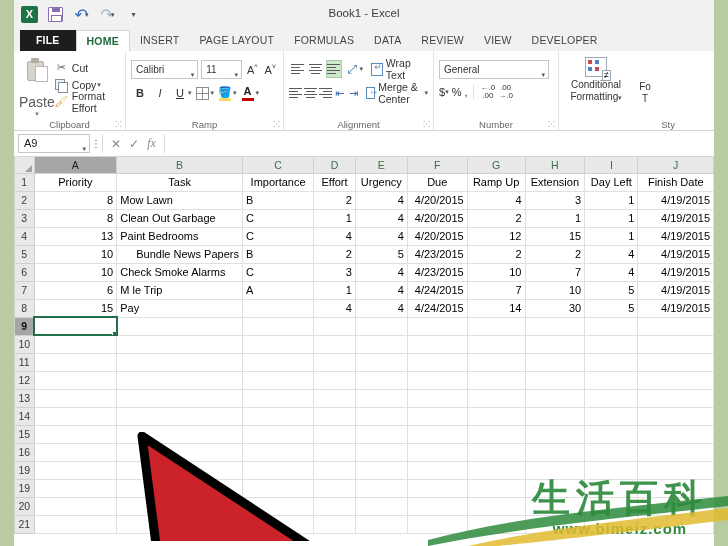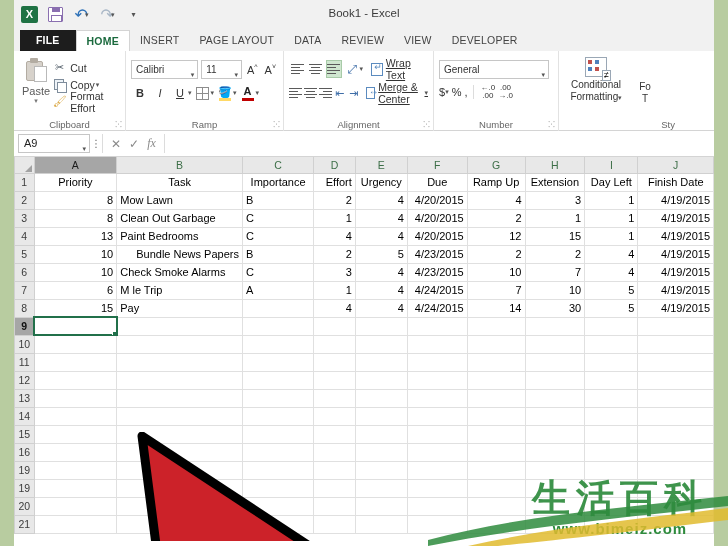--- a/index.html
+++ b/index.html
@@ -64,21 +64,21 @@
   .paste-col { width:40px; text-align:center; padding-top:4px; }
   .paste-icon {
     width:24px; height:25px; margin:0 auto; position:relative;
   }
   .clipboard-body {
     position:absolute; left:2px; top:3px; width:17px; height:20px;
     background:#d7d2cb; border:1px solid #b3aca2; border-radius:2px;
   }
   .clipboard-clip { position:absolute; left:6px; top:0px; width:8px; height:5px; background:#b3aca2; border-radius:1px; }
   .clipboard-page { position:absolute; left:10px; top:8px; width:13px; height:16px; background:#fff; border:1px solid #b9b9b9; }
-  .paste-txt { font-size:11px; color:#5a5a5a; margin-top:2px; }
+  .paste-txt { font-size:14px; color:#5a5a5a; margin-top:11px; }
   .paste-caret { font-size:7px; color:#777; }
   .clip-items { padding-top:5px; }
   .clip-row { display:flex; align-items:center; gap:4px; height:17px; font-size:10.5px; color:#333; }
   .ico-sm { width:13px; height:13px; display:inline-flex; align-items:center; justify-content:center; font-size:11px; }
   .sciss { color:#5b6670; font-size:11px; }
   .copy-ic { position:relative; width:12px; height:12px; }
   .copy-ic::before { content:""; position:absolute; left:0; top:0; width:8px; height:9px; border:1px solid #7f8d9c; background:#eef3f8; }
   .copy-ic::after { content:""; position:absolute; left:3px; top:3px; width:8px; height:9px; border:1px solid #7f8d9c; background:#fff; }
   .brush { color:#d8a33a; font-size:11px; }
   
@@ -105,21 +105,21 @@
   
   .g-align { width:150px; }
   .alrow { display:flex; gap:2px; align-items:center; padding-top:6px; }
   .albtn { width:18px; height:18px; display:flex; align-items:center; justify-content:center; }
   .albtn.sel { background:#cfe6cf; border:1px solid #a8cba8; }
   .lines { width:13px; }
   .lines i { display:block; height:1.5px; background:#5a5a5a; margin:1.6px 0; }
   .lines i:nth-child(1){ width:13px; } .lines i:nth-child(2){ width:9px; } .lines i:nth-child(3){ width:13px; } .lines i:nth-child(4){ width:9px; }
   .lines.ctr i:nth-child(2), .lines.ctr i:nth-child(4) { margin-left:2px; }
   .lines.rgt i:nth-child(2), .lines.rgt i:nth-child(4) { margin-left:4px; }
-  .wrapbtn { display:flex; align-items:center; gap:3px; font-size:10.5px; color:#333; height:18px;text-decoration:underline; }
+  .wrapbtn { display:flex; align-items:center; gap:3px; font-size:10.5px; color:#333; height:18px; }
   .wrap-ic { width:13px; height:13px; border:1px solid #5b8bbf; position:relative; background:#fff; }
   .wrap-ic::after { content:"↵"; position:absolute; right:0px; top:-2px; font-size:9px; color:#5b8bbf; }
   .merge-ic { width:14px; height:12px; border:1px solid #5b8bbf; position:relative; background:#fff; }
   .merge-ic::after { content:"↔"; position:absolute; left:2px; top:-3px; font-size:10px; color:#5b8bbf; }
   
   .g-num { width:125px; }
   .numfmt { width:110px; height:19px; border:1px solid #c6c6c6; background:#fff; font-size:10px; color:#333; padding:0 14px 0 4px; line-height:17px; margin-top:6px; position:relative; }
   .numrow { display:flex; gap:3px; align-items:center; padding-top:5px; }
   .nbtn { font-size:11px; color:#333; display:flex; align-items:center; }
   .dec-ic { font-size:8px; color:#333; line-height:8px; text-align:center; }
@@ -199,20 +199,21 @@
       <span class="qat-ico qat-more">▾</span>
     </div>
     <div class="doctitle">Book1 - Excel</div>
   </div>
 
   <div class="tabs">
     <div class="tab file">FILE</div>
     <div class="tab active">HOME</div>
     <div class="tab">INSERT</div>
     <div class="tab">PAGE LAYOUT</div>
+    <div class="tab">FORMULAS</div>
     <div class="tab">DATA</div>
     <div class="tab">REVIEW</div>
     <div class="tab">VIEW</div>
     <div class="tab">DEVELOPER</div>
   </div>
 
   <div class="ribbon">
 
     <div class="grp g-clip">
       <div class="paste-col">
@@ -420,21 +421,21 @@
             <td style="width: 56px;">I</td>
             <td style="width: 82px;">J</td>
           </tr>
       </thead>
       <tbody id="sheet-body">
           <tr>
             <td class="rowhdr">1</td>
             <td class="cell" style="width: 104px; text-align: center;">Priority</td>
             <td class="cell" style="width: 118px; text-align: center;">Task</td>
             <td class="cell" style="width: 76px; text-align: center;">Importance</td>
-            <td class="cell" style="width: 46px; text-align: right;">Effort</td>
+            <td class="cell" style="width: 46px; text-align: center;">Effort</td>
             <td class="cell" style="width: 54px; text-align: center; margin-left: 40px;">Urgency</td>
             <td class="cell" style="width: 62px; text-align: center;">Due</td>
             <td class="cell" style="width: 60px; text-align: center;">Ramp Up</td>
             <td class="cell" style="width: 62px; text-align: center;">Extension</td>
             <td class="cell" style="width: 56px; text-align: center;">Day Left</td>
             <td class="cell" style="width: 82px; text-align: center;">Finish Date</td>
           </tr>
           <tr>
             <td class="rowhdr">2</td>
             <td class="cell num" style="width: 104px;">8</td>

